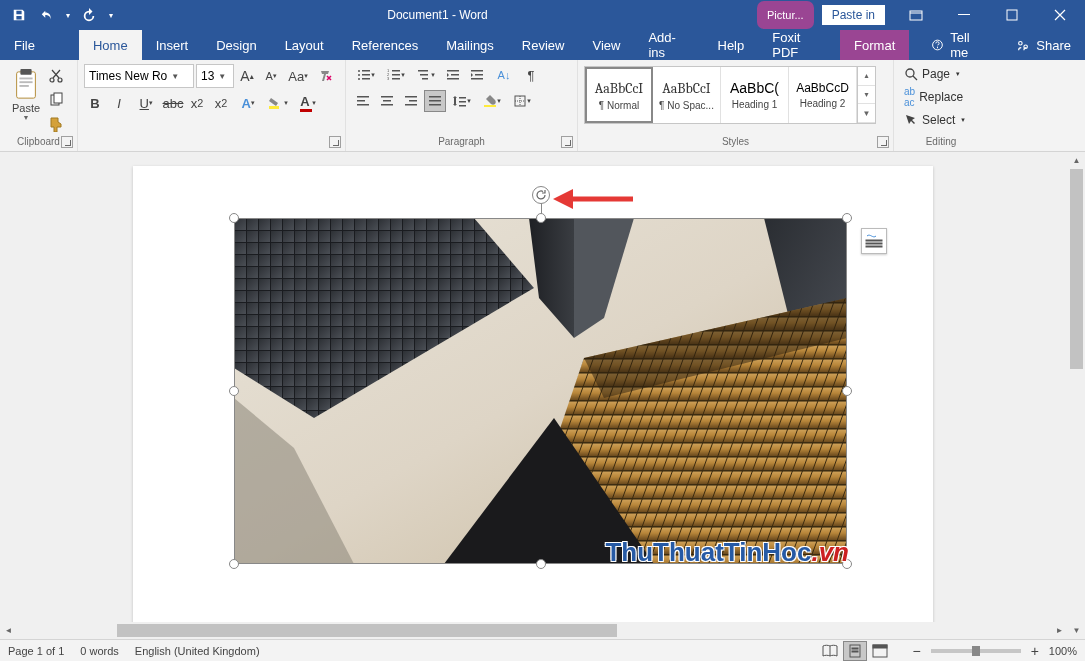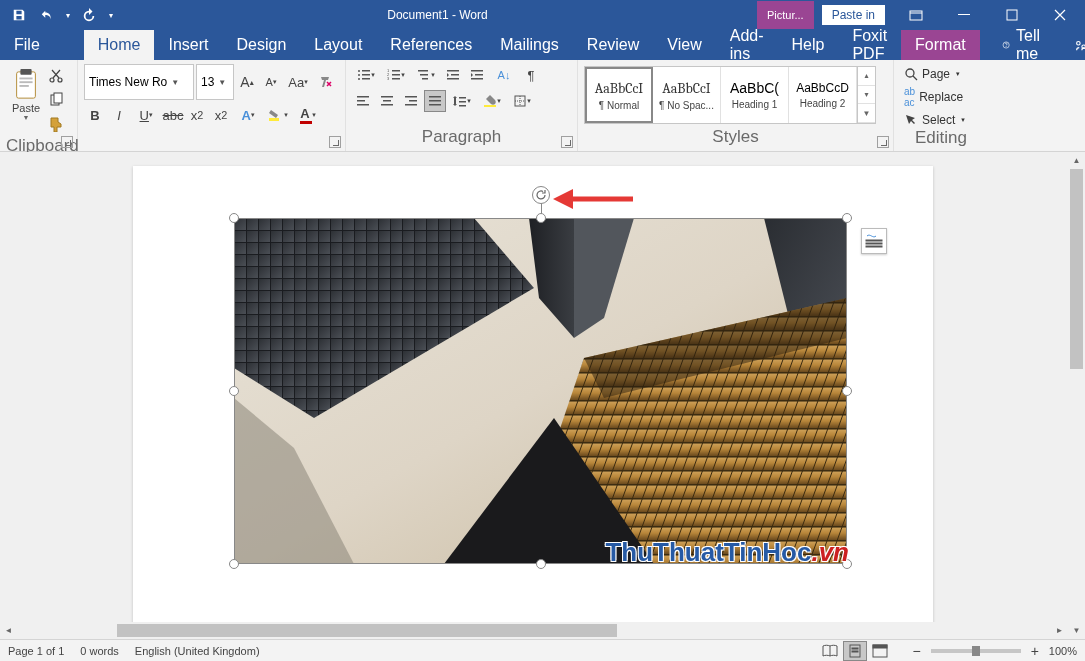--- a/index.html
+++ b/index.html
@@ -5,47 +5,47 @@
 * { margin: 0; padding: 0; box-sizing: border-box; font-family: "Segoe UI", Arial, sans-serif; }
 body { width: 1085px; height: 661px; background: #fff; overflow: hidden; position: relative; }
 
 
 .title-bar { height: 30px; background: #2b579a; display: flex; align-items: center; color: #fff; font-size: 12px; }
 .qat { display: flex; align-items: center; padding-left: 6px; gap: 2px; }
 .qat-btn { width: 26px; height: 28px; display: flex; align-items: center; justify-content: center; color: #fff; }
 .qat-btn svg { width: 14px; height: 14px; fill: #fff; }
 .title-text { flex: 1; text-align: center; }
 .title-right { display: flex; align-items: center; gap: 2px; padding-right: 2px; }
-.contextual-tab { background: #9a4593; color: #fff; padding: 4px 10px; font-size: 11px; height: 28px; display: flex; align-items: center; }
+.contextual-tab { background: #9a4593; color: #fff; padding: 4px 10px; font-size: 11px; height: 28px; display: flex; align-items: center; border-radius: 7px; }
 .signin-btn { background: #fff; color: #2b579a; padding: 3px 10px; font-size: 12px; border: none; margin: 0 6px; }
 .win-btn { width: 46px; height: 30px; display: flex; align-items: center; justify-content: center; color: #fff; }
 
 
-.tabs { height: 30px; background: #2b579a; display: flex; align-items: stretch; font-size: 16px; color: #fff; }
+.tabs { height: 30px; background: #2b579a; display: flex; align-items: stretch; font-size: 13px; color: #fff; }
 .tab { padding: 0 14px; display: flex; align-items: center; cursor: pointer; }
 .tab.file { background: #2b579a; }
 .tab.active { background: #f3f3f3; color: #2b579a; margin-left: 30px; }
 .tab.format { background: #9a4593; }
 .tellme { display: flex; align-items: center; gap: 6px; padding: 0 14px; margin-left: 8px; }
 .share { margin-left: auto; display: flex; align-items: center; gap: 6px; padding: 0 14px; }
 
 
 .ribbon { height: 92px; background: #f3f3f3; border-bottom: 1px solid #d4d4d4; display: flex; }
 .group { border-right: 1px solid #e1e1e1; padding: 4px 6px 2px 6px; display: flex; flex-direction: column; position: relative; }
 .group-body { flex: 1; display: flex; align-items: flex-start; gap: 2px; }
-.group-label { text-align: center; font-size: 17px; color: #6a6a6a; padding-bottom: 2px; position: relative; }
+.group-label { text-align: center; font-size: 10px; color: #6a6a6a; padding-bottom: 2px; position: relative; }
 .dlg-launcher { position: absolute; right: 4px; bottom: 3px; width: 12px; height: 12px; border: 1px solid #a0a0a0; }
 .dlg-launcher::after { content: ""; position: absolute; right: 1px; bottom: 1px; width: 5px; height: 5px; border-right: 1px solid #6a6a6a; border-bottom: 1px solid #6a6a6a; }
 
 .paste-big { display: flex; flex-direction: column; align-items: center; width: 40px; font-size: 11px; color: #444; padding-top: 4px; }
 .paste-big svg { width: 30px; height: 34px; }
 .cb-col { display: flex; flex-direction: column; gap: 4px; padding-top: 4px; }
 .cb-col svg { width: 16px; height: 16px; }
 
-.sel { background:#fff; border:1px solid #c6c6c6; height:36px; font-size:12px; display:flex; align-items:center; padding:0 4px; }
+.sel { background:#fff; border:1px solid #c6c6c6; height:24px; font-size:12px; display:flex; align-items:center; padding:0 4px; }
 .sel .caret { margin-left:4px; font-size:8px; color:#555; }
 .rbtn { width:22px; height:22px; display:flex; align-items:center; justify-content:center; color:#444; font-size:13px; }
 .rbtn.wide { width:28px; }
 .rbtn.active { background:#c8c8c8; border:1px solid #888; }
 .font-row { display:flex; align-items:center; gap:2px; margin-bottom:4px; }
 .font-col { display:flex; flex-direction:column; }
 
 .styles-gallery { display:flex; border:1px solid #c6c6c6; background:#fff; }
 .style-item { width:68px; height:56px; border-right:1px solid #e1e1e1; display:flex; flex-direction:column; align-items:center; justify-content:center; font-size:10px; color:#444; }
 .style-item .sample { font-size:14px; color:#333; font-family: Cambria, serif; margin-bottom:3px; }

